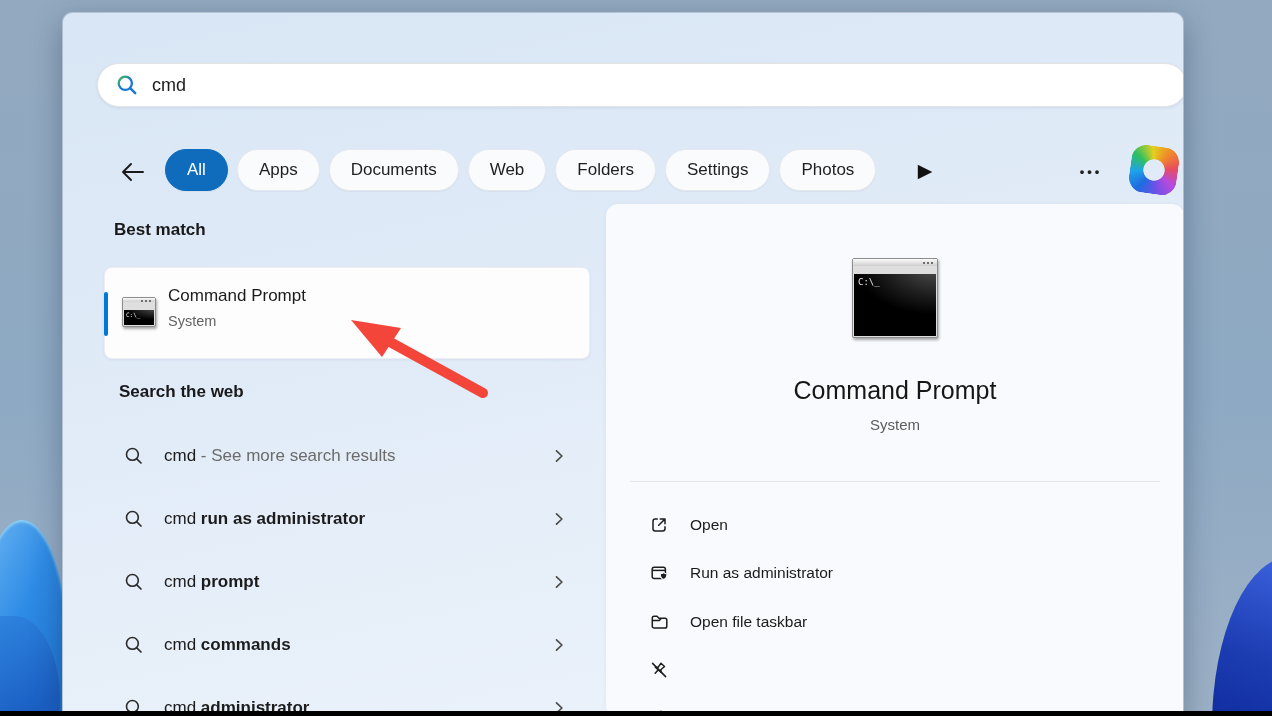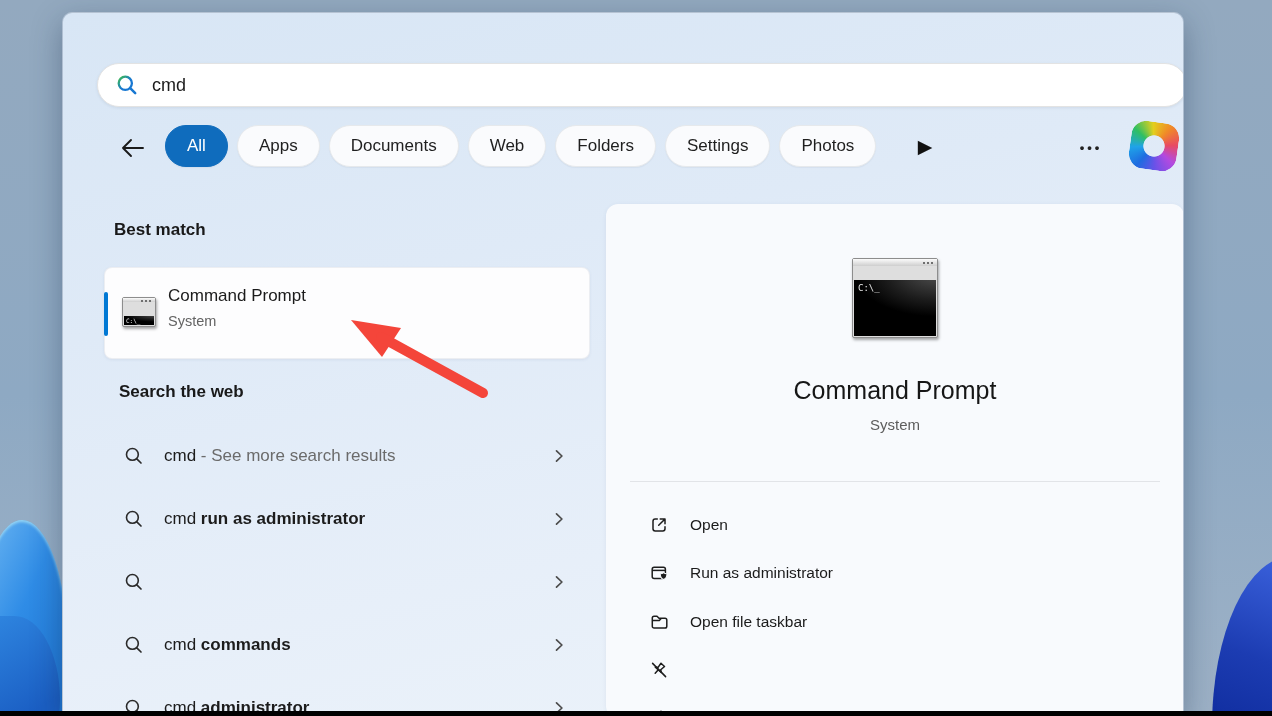--- a/index.html
+++ b/index.html
@@ -29,21 +29,21 @@
     box-shadow:0 10px 30px rgba(20,40,70,.35); z-index:10; overflow:hidden; }
 
   
   .search-bar { position:absolute; left:34px; top:50px; width:1090px; height:44px;
     background:#fff; border:1px solid #e3e3e3; border-radius:22px;
     box-shadow:0 1px 3px rgba(60,80,110,.10); display:flex; align-items:center; padding:0 18px; }
   .search-bar .sicon { width:22px; height:22px; margin-right:14px; flex:0 0 auto; }
   .search-value { font-size:18px; color:#1b1b1b; }
 
   
-  .filter-row { position:absolute; left:0; top:112px; width:1160px; height:46px; }
+  .filter-row { position:absolute; left:0; top:136px; width:1160px; height:46px; }
   .back-btn { position:absolute; left:56px; top:9px; width:28px; height:28px; cursor:pointer; }
   .pills { position:absolute; left:102px; top:0; display:flex; gap:9px; }
   .pill { height:42px; padding:0 21px; display:flex; align-items:center; justify-content:center;
     background:#fafbfd; border:1px solid #e6e9ec; border-radius:21px;
     font-size:17px; color:#1f1f1f; box-shadow:0 1px 1px rgba(80,100,130,.07); cursor:pointer; white-space:nowrap; }
   .pill.selected { background:#0f6cbd; border-color:#0f6cbd; color:#fff; }
   .play-btn { position:absolute; left:848px; top:7px; width:28px; height:28px;
     font-size:19px; color:#111; display:flex; align-items:center; justify-content:center; cursor:pointer; }
   .more-btn { position:absolute; left:1008px; top:2px; width:40px; height:40px;
     display:flex; align-items:center; justify-content:center;
@@ -66,21 +66,21 @@
   .bm-icon { position:absolute; left:17px; top:29px; }
   .bm-title { position:absolute; left:63px; top:18px; font-size:17px; color:#1b1b1b; }
   .bm-sub { position:absolute; left:63px; top:45px; font-size:14.5px; color:#636363; }
 
   
   .cmdicon { background:#dedede; border:1px solid #8d8d8d; border-radius:2px;
     box-shadow:1px 2px 3px rgba(0,0,0,.35); display:flex; flex-direction:column; }
   .cmdicon .tbar { background:linear-gradient(#fbfbfb,#cecece); position:relative; }
   .cmdicon .tbar .dots { position:absolute; right:3px; top:40%; width:11px; height:2px;
     background:repeating-linear-gradient(90deg,#6f6f6f 0 2px, transparent 2px 4px); }
-  .cmdicon .cbody { flex:1; margin:14px 1px 1px 1px;
+  .cmdicon .cbody { flex:1; margin:8px 1px 1px 1px;
     background:radial-gradient(130% 100% at 100% -10%, #4e4e4e 0%, #1d1d1d 45%, #000 75%);
     color:#e8e8e8; font-family:"DejaVu Sans Mono", monospace; overflow:hidden; }
   .cmd-small { width:34px; height:30px; }
   .cmd-small .tbar { height:4px; }
   .cmd-small .cbody { font-size:6px; padding:1px 2px; }
   .cmd-large { width:86px; height:80px; }
   .cmd-large .tbar { height:7px; }
   .cmd-large .cbody { font-size:9px; padding:3px 4px; }
 
   
@@ -193,20 +193,21 @@
       <svg class="sugg-chev" width="18" height="18" viewBox="0 0 18 18">
         <path d="M6.5 3.8l5.4 5.2-5.4 5.2" fill="none" stroke="#4c4c4c" stroke-width="1.7" stroke-linecap="round" stroke-linejoin="round"></path>
       </svg>
     </div>
 
     <div class="sugg-row" style="top:549px">
       <svg class="qicon" width="20" height="20" viewBox="0 0 20 20">
         <circle cx="8.4" cy="8.4" r="5.9" fill="none" stroke="#2a2a2a" stroke-width="1.6"></circle>
         <line x1="12.8" y1="12.8" x2="17" y2="17" stroke="#2a2a2a" stroke-width="1.7" stroke-linecap="round"></line>
       </svg>
+      <div class="sugg-text"><span>cmd </span><span class="bold">prompt</span></div>
       <svg class="sugg-chev" width="18" height="18" viewBox="0 0 18 18">
         <path d="M6.5 3.8l5.4 5.2-5.4 5.2" fill="none" stroke="#4c4c4c" stroke-width="1.7" stroke-linecap="round" stroke-linejoin="round"></path>
       </svg>
     </div>
 
     <div class="sugg-row" style="top:612px">
       <svg class="qicon" width="20" height="20" viewBox="0 0 20 20">
         <circle cx="8.4" cy="8.4" r="5.9" fill="none" stroke="#2a2a2a" stroke-width="1.6"></circle>
         <line x1="12.8" y1="12.8" x2="17" y2="17" stroke="#2a2a2a" stroke-width="1.7" stroke-linecap="round"></line>
       </svg>

